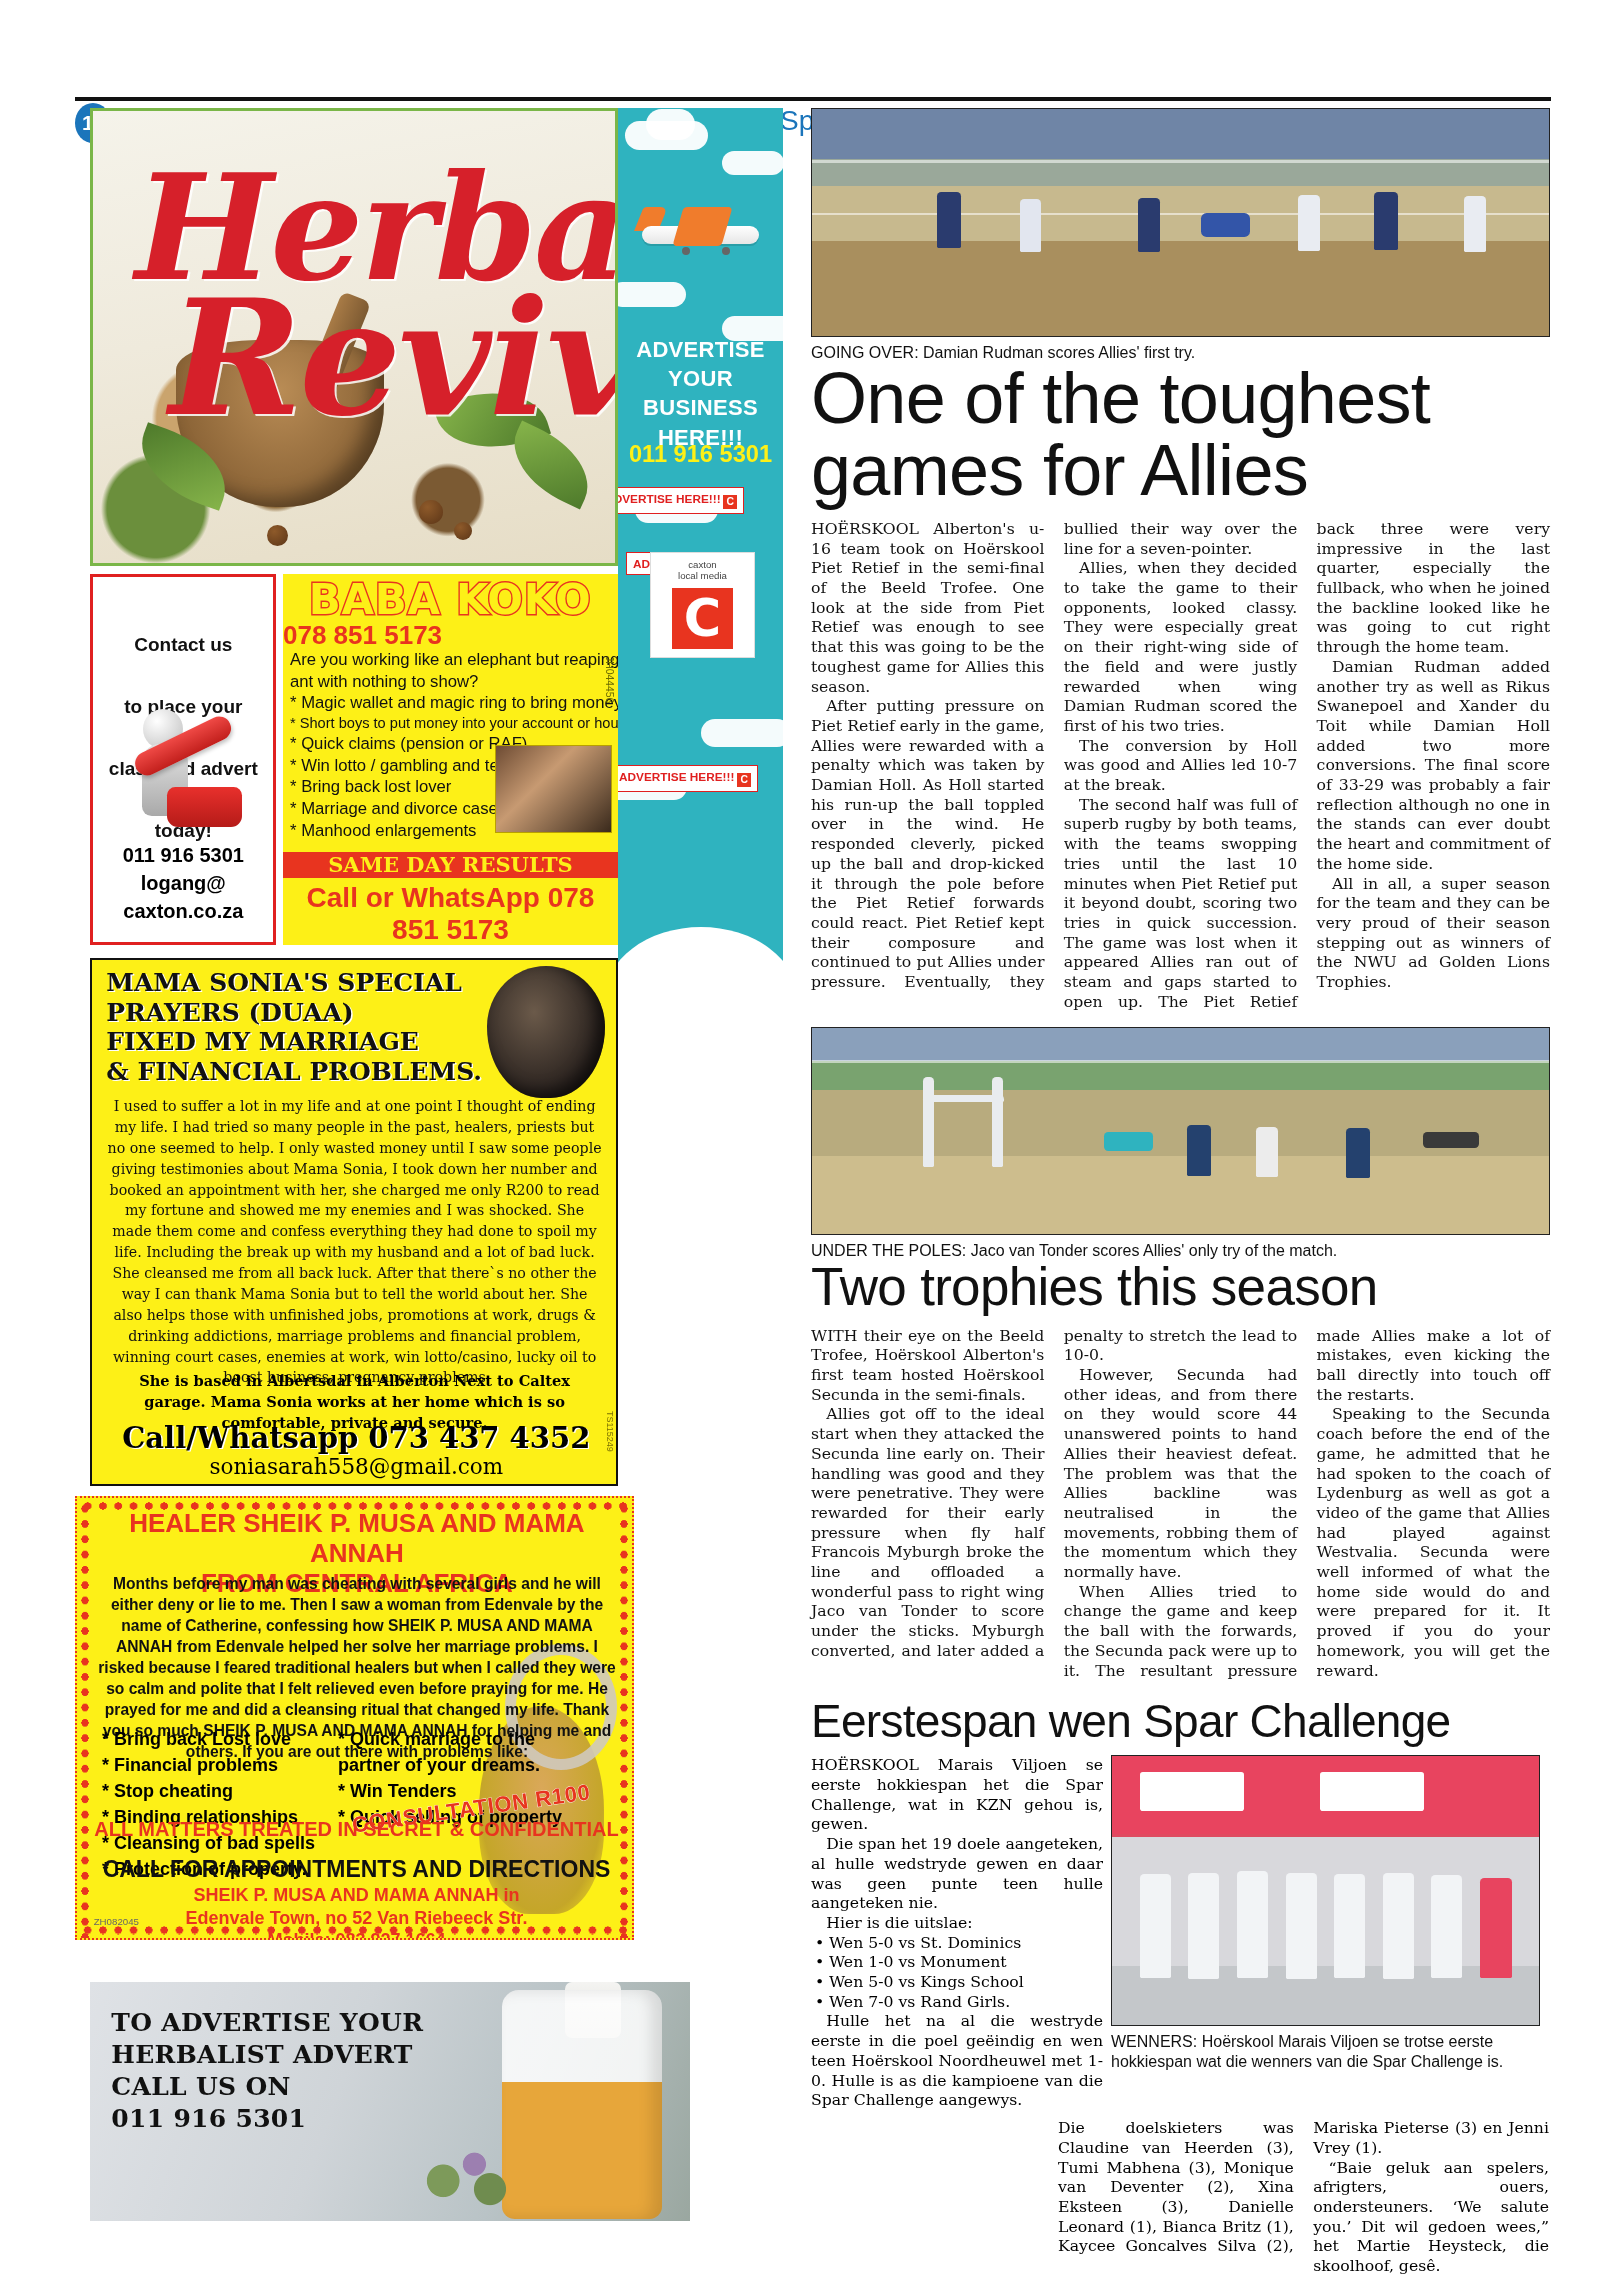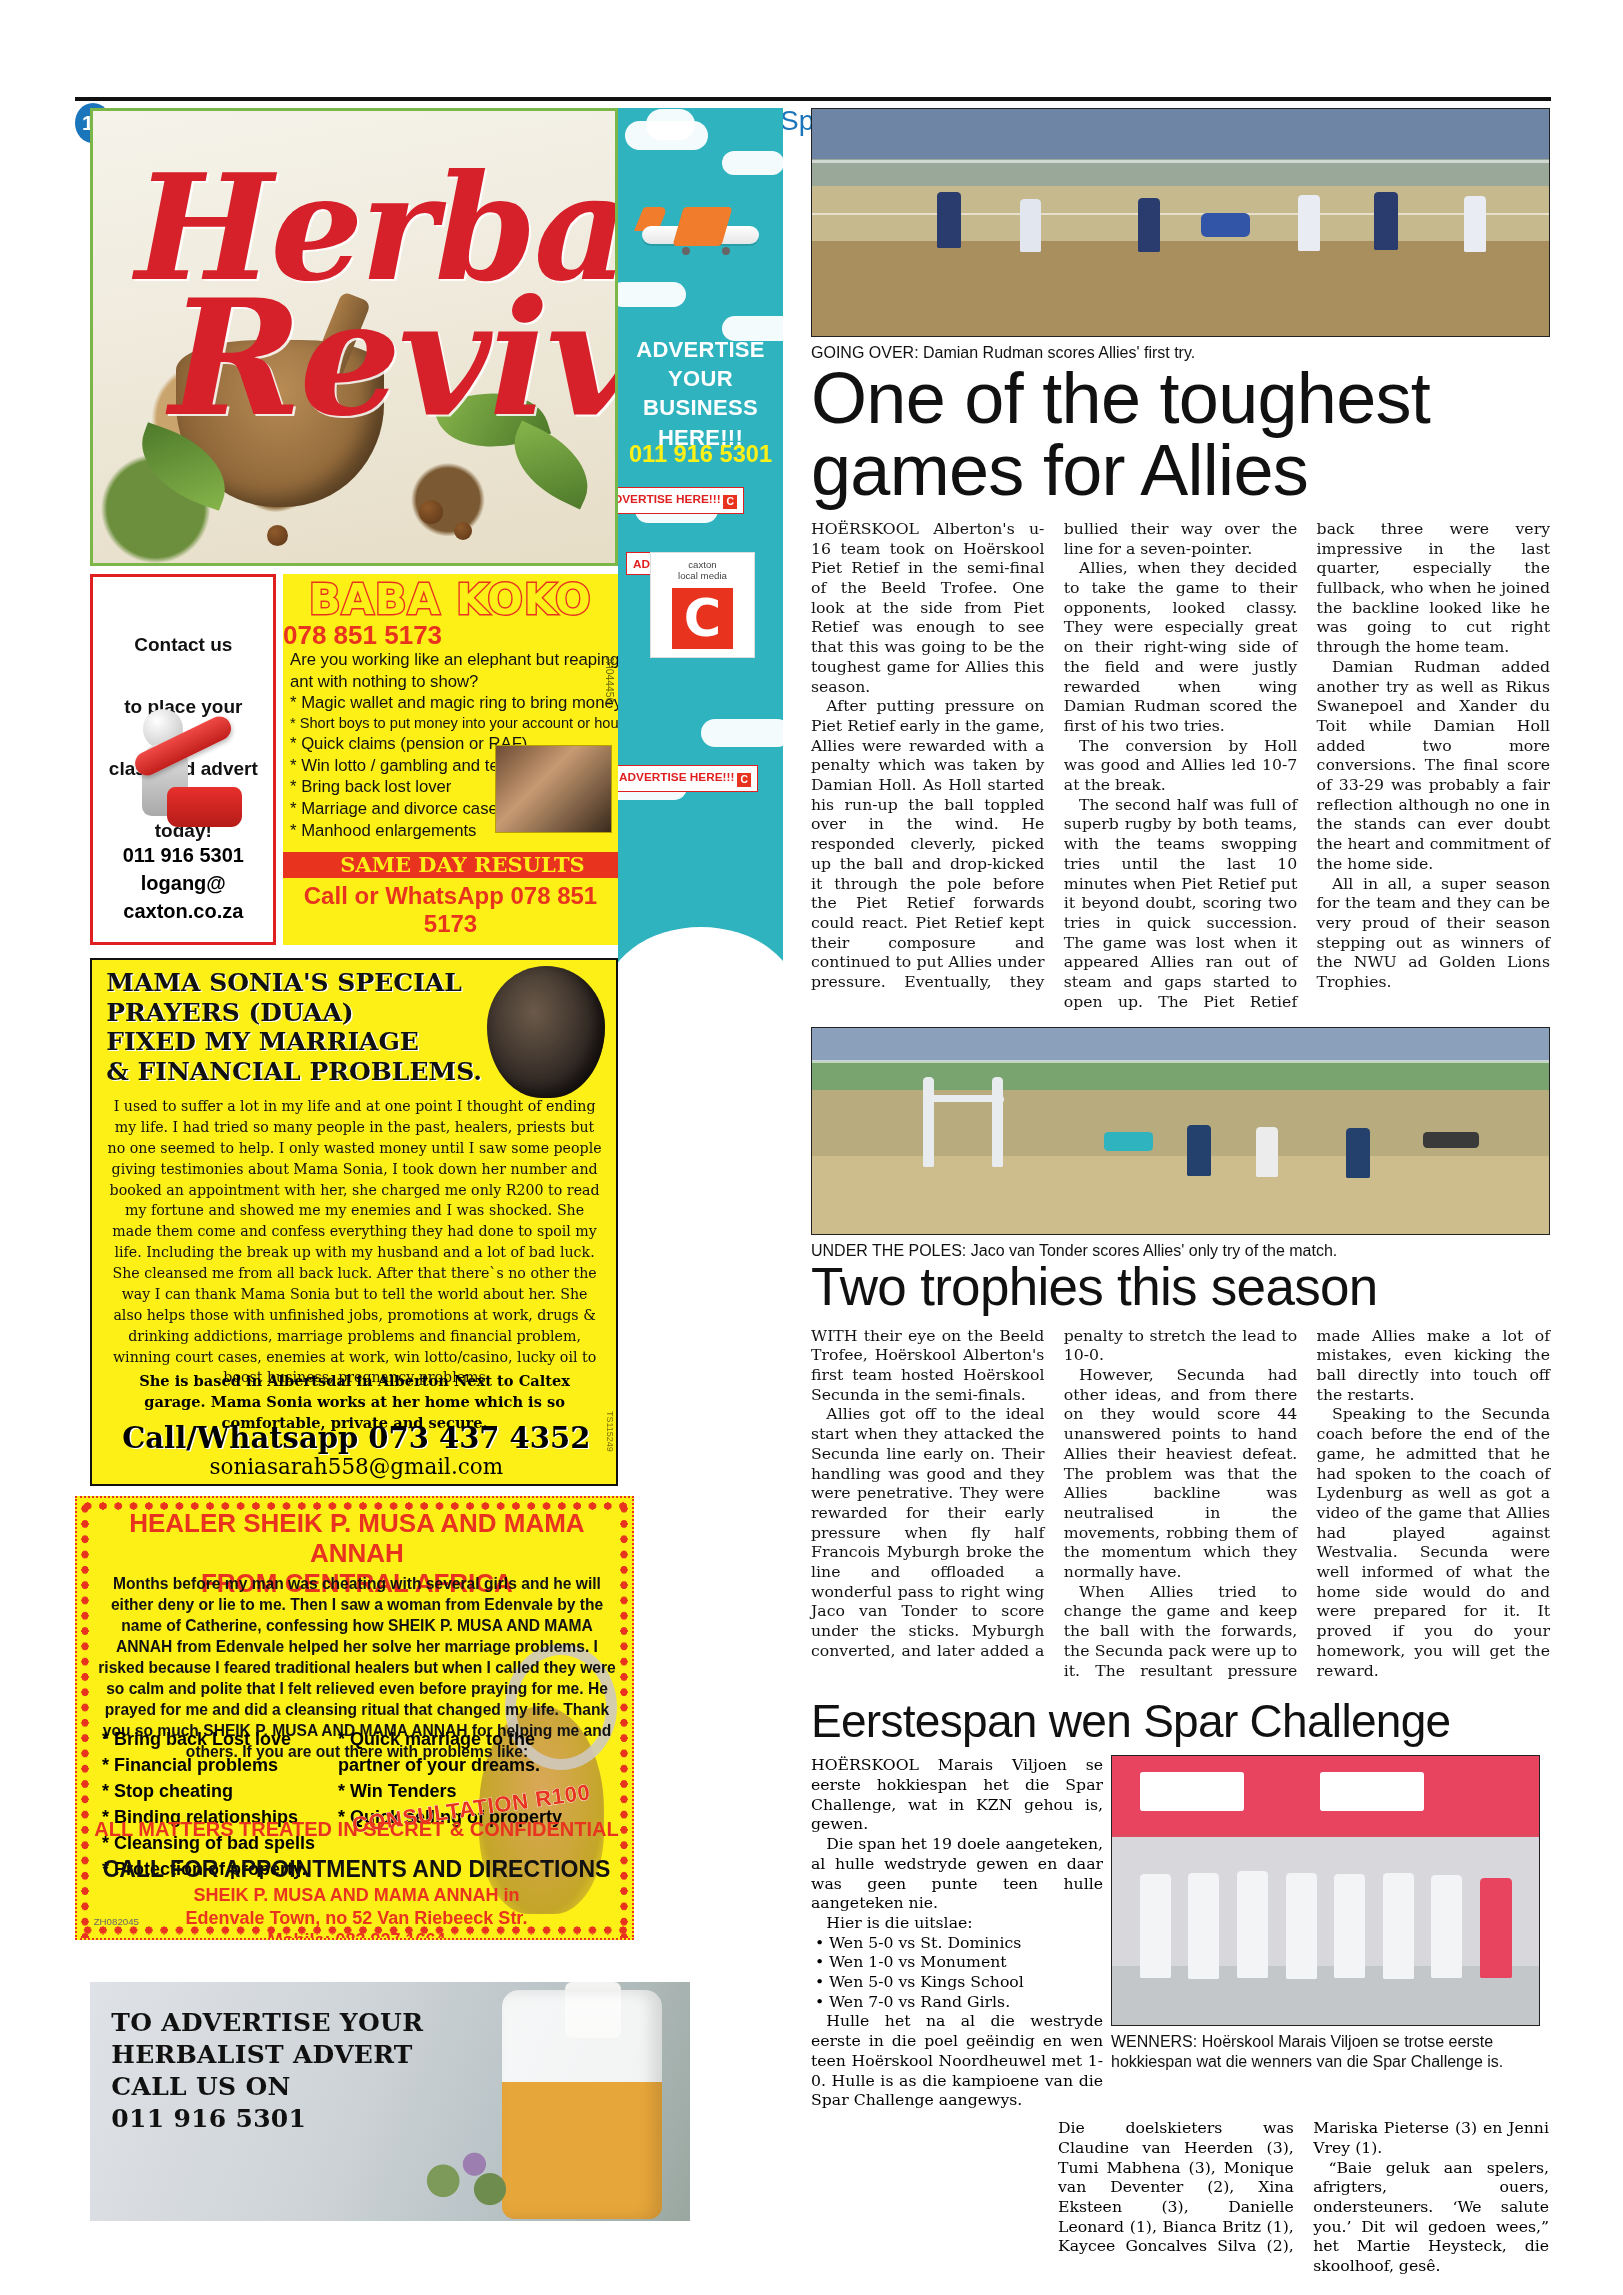--- a/index.html
+++ b/index.html
@@ -136,25 +136,24 @@
   .baba-photo {
     position:absolute; right:5.6px; top:171px; width:115px; height:86px;
     background:linear-gradient(135deg,#6d4b33,#c79a72 40%,#3a2a1c 100%);
     border:0.7px solid #b8a000;
   }
   .baba-band {
     position:absolute; left:0; top:278px; width:335px; height:26px;
     background:#e8341f; color:#fdf017; text-align:center;
     font-size:21px; font-weight:bold; line-height:26px;
     font-family:"DejaVu Serif", serif;
-    padding-left:12px;
   }
   .baba-cta {
     position:absolute; left:0; top:308px; width:335px; text-align:center;
-    font-size:24px; font-weight:bold; color:#e8341f;
+    font-size:28px; font-weight:bold; color:#e8341f;
   }
   .baba-code {
     position:absolute; right:2.8px; top:82px; font-size:10.4px; color:#6b6b00;
     writing-mode:vertical-rl;
   }
 
   
   .sonia-ad {
     position:absolute; left:15.3px; top:850px; width:528px; height:528px;
     background:#fdf017; border:2.8px solid #111; box-sizing:border-box; overflow:hidden;

